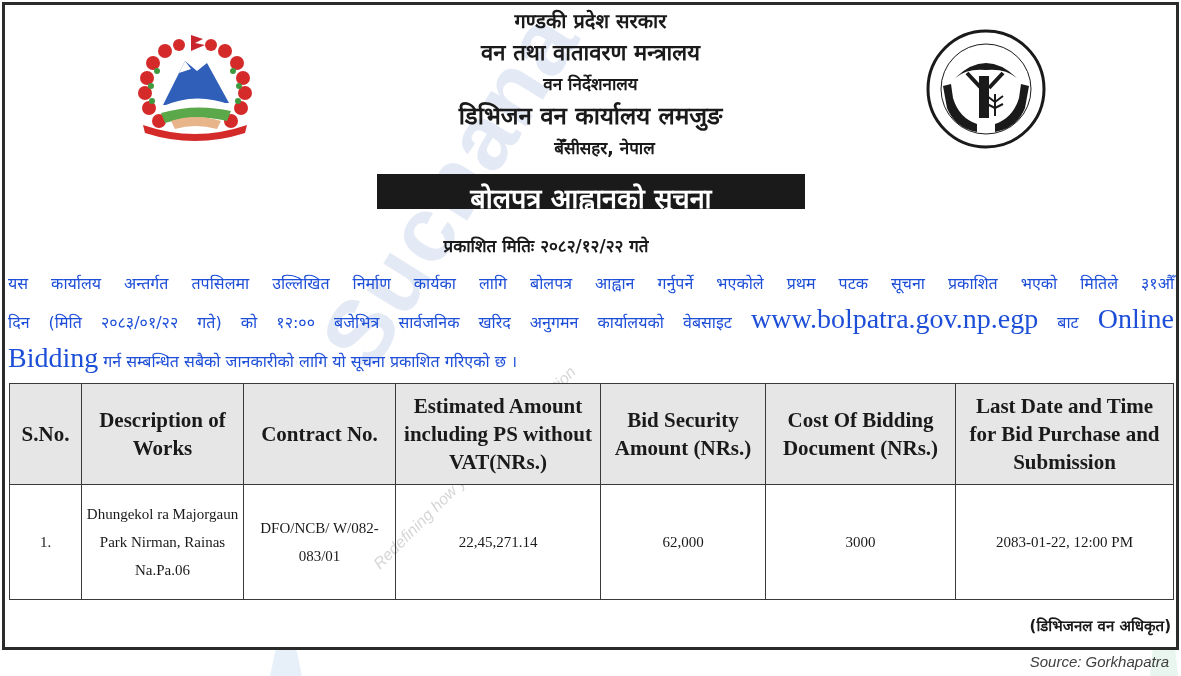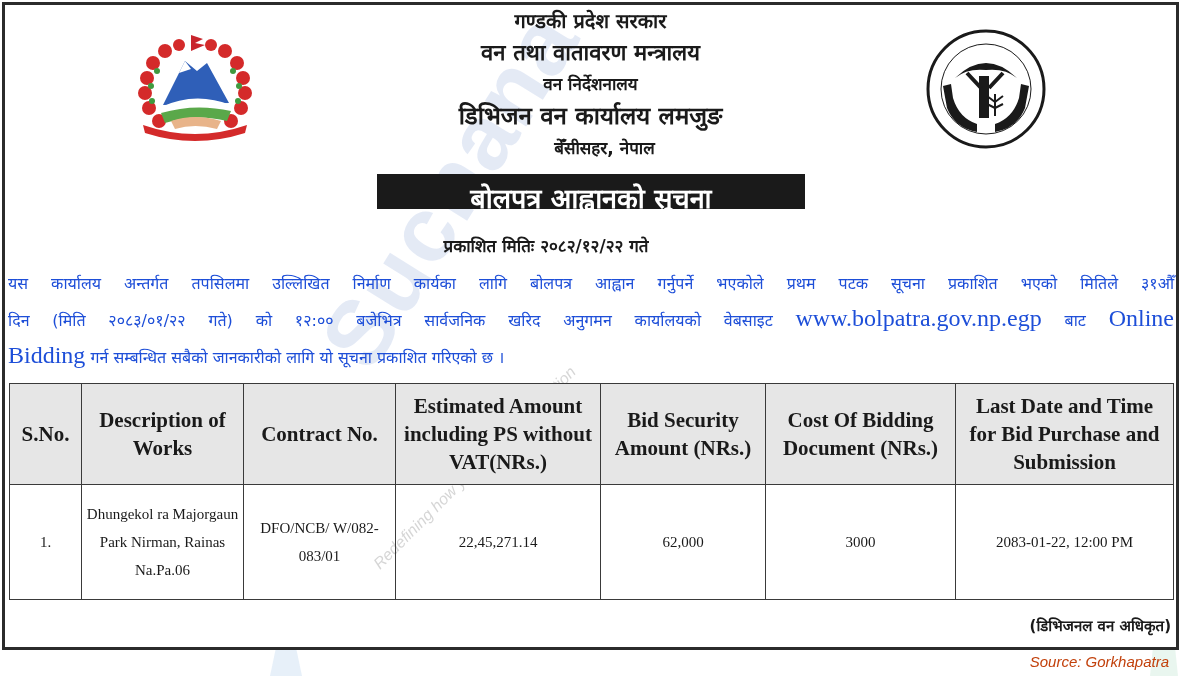--- a/index.html
+++ b/index.html
@@ -46,40 +46,40 @@
     font-family: "DejaVu Sans", sans-serif; font-size: 17px; font-weight: bold; line-height: 26px;
   }
 
   .body-text {
     position: absolute; left: 8px; top: 266px; width: 1166px;
     font-family: "DejaVu Sans", sans-serif; font-size: 16px; line-height: 35px;
     text-align: justify; color: #1d4ed8;
   }
   .body-text .line { display: block; white-space: nowrap; text-align-last: justify; }
   .body-text .line.last { text-align-last: left; }
-  .latin { font-family: "Liberation Serif", serif; font-size: 24px; }
+  .latin { font-family: "Liberation Serif", serif; font-size: 28px; }
 
   table.tender {
     position: absolute; left: 9px; top: 383px; width: 1164px; height: 217px;
     border-collapse: collapse; table-layout: fixed;
   }
   table.tender th, table.tender td {
     border: 1.5px solid #3a3a3a; text-align: center; vertical-align: middle;
     font-family: "Liberation Serif", serif; color: #1a1a1a;
   }
   table.tender th { background: #e6e6e6; font-weight: bold; font-size: 21px; line-height: 28px; height: 101px; padding: 0 4px; }
   table.tender td { font-size: 15px; line-height: 28px; padding: 0 4px; background: transparent; }
 
   .signature {
     position: absolute; right: 10px; top: 612px;
     font-family: "DejaVu Sans", sans-serif; font-size: 15px; font-weight: bold; line-height: 28px;
   }
   .source {
     position: absolute; right: 12px; top: 653px;
-    font-family: "Liberation Sans", sans-serif; font-style: italic; font-size: 15px; color: #c2410c;
+    font-family: "Liberation Sans", sans-serif; font-style: italic; font-size: 15px; color: #404040;
   }
 </style>
 </head>
 <body>
 
 <div class="wm wm-shard" style="left:4px;top:14px;border-left:14px solid transparent;border-right:14px solid transparent;border-top:90px solid #b9d3ee;"></div>
 <div class="wm wm-shard" style="left:872px;top:10px;border-left:14px solid transparent;border-right:14px solid transparent;border-top:100px solid #b9d3ee;"></div>
 <div class="wm wm-shard" style="left:270px;top:600px;border-left:16px solid transparent;border-right:16px solid transparent;border-bottom:76px solid #b9d3ee;"></div>
 <div class="wm wm-shard" style="left:1150px;top:540px;border-left:14px solid transparent;border-right:14px solid transparent;border-bottom:136px solid #bfe6d2;"></div>
 

